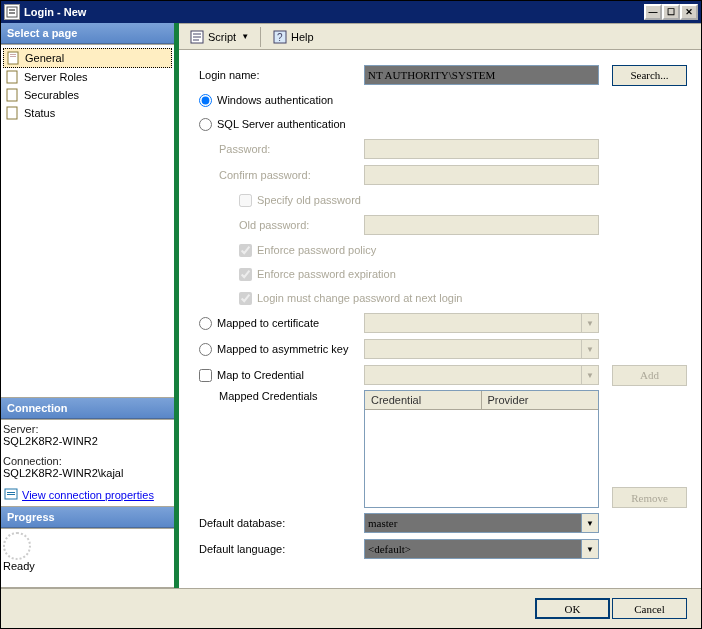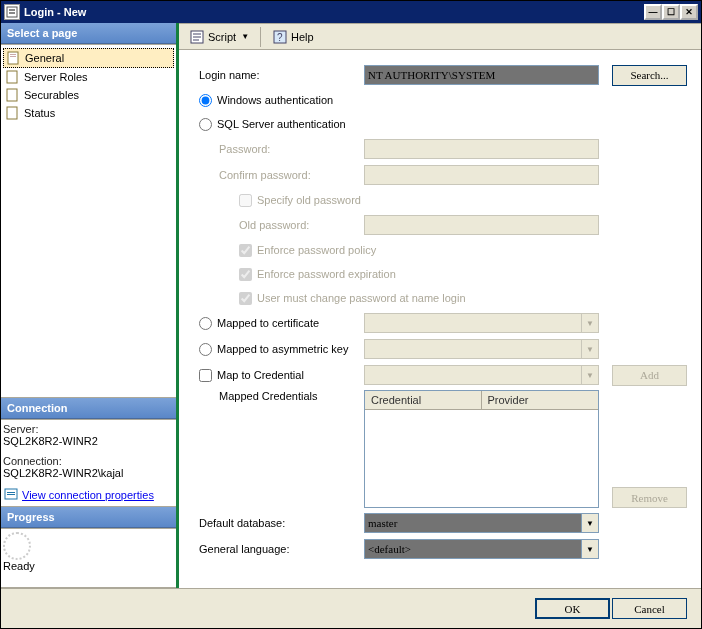--- a/index.html
+++ b/index.html
@@ -4,21 +4,21 @@
 <style>
   * { box-sizing: border-box; margin: 0; padding: 0; }
   body { font-family: Tahoma, Arial, sans-serif; font-size: 11px; background: #fff; }
   .window { width: 702px; height: 629px; border: 1px solid #000; display: flex; flex-direction: column; position: relative; }
   .titlebar { height: 22px; background: linear-gradient(#0a246a, #0a246a); color: #fff; display: flex; align-items: center; padding: 0 3px; }
   .titlebar .icon { width: 16px; height: 16px; background: #fff; border: 1px solid #999; margin-right: 4px; display: flex; align-items: center; justify-content: center; font-size: 10px; }
   .titlebar .title { flex: 1; font-weight: bold; font-size: 11px; }
   .titlebar .winbtns { display: flex; gap: 0; }
   .titlebar button { width: 18px; height: 16px; background: #d4d0c8; border: 2px outset #fff; font-family: Arial; font-size: 9px; font-weight: bold; cursor: pointer; display: flex; align-items: center; justify-content: center; padding: 0; }
   .body { flex: 1; display: flex; background: #ece9d8; overflow: hidden; }
-  .sidebar { width: 178px; border-right: 3px solid #15803d; display: flex; flex-direction: column; }
+  .sidebar { width: 178px; border-right: 5px solid #15803d; display: flex; flex-direction: column; }
   .panel-header { background: linear-gradient(#7ba2d8, #5a87c8); color: #fff; padding: 4px 6px; font-weight: bold; border-bottom: 1px solid #4a6a9a; }
   .panel-body { background: #fff; flex: 1; border: 1px solid #aca899; border-left: none; border-right: none; padding: 3px 2px; }
   .treeitem { display: flex; align-items: center; padding: 1px 2px; cursor: pointer; }
   .treeitem.sel { background: #ffeec2; border: 1px dotted #000; }
   .treeitem .ticon { width: 16px; height: 16px; margin-right: 3px; display: inline-flex; align-items: center; justify-content: center; }
   .conn-panel .lbl { color: #222; }
   .conn-panel .link { color: #0000ee; text-decoration: underline; cursor: pointer; display: flex; align-items: center; margin-top: 4px; }
   .conn-panel .link svg { margin-right: 3px; }
   .spinner { width: 28px; height: 28px; border: 2px dotted #ccc; border-radius: 50%; }
   .main { flex: 1; display: flex; flex-direction: column; background: #fff; border-top:1px solid #aca899;}
@@ -191,21 +191,21 @@
         <div class="check-row indent disabled">
           <input type="checkbox" checked="" disabled="" style="">
           <span>Enforce password policy</span>
         </div>
         <div class="check-row indent disabled">
           <input type="checkbox" checked="" disabled="" style="">
           <span>Enforce password expiration</span>
         </div>
         <div class="check-row indent disabled">
           <input type="checkbox" checked="" disabled="" style="">
-          <span>User must change password at name login</span>
+          <span>Login must change password at next login</span>
         </div>
 
         <div class="row">
           <span class="label" style="display:flex;align-items:center;">
             <input type="radio" name="map" style="">
             <span>Mapped to certificate</span>
           </span>
           <div class="combo disabled" style="width:235px;">
             <input type="text" disabled="" style="">
             <span class="drop">▼</span>
@@ -251,21 +251,21 @@
         </div>
 
         <div class="row" style="margin-top:4px;">
           <span class="label">Default database:</span>
           <div class="combo" style="width:235px;">
             <input type="text" value="master" style="">
             <span class="drop">▼</span>
           </div>
         </div>
         <div class="row">
-          <span class="label">General language:</span>
+          <span class="label">Default language:</span>
           <div class="combo" style="width:235px;">
             <input type="text" value="&lt;default&gt;" style="">
             <span class="drop">▼</span>
           </div>
         </div>
       </div>
 
     </div>
   </div>
 

